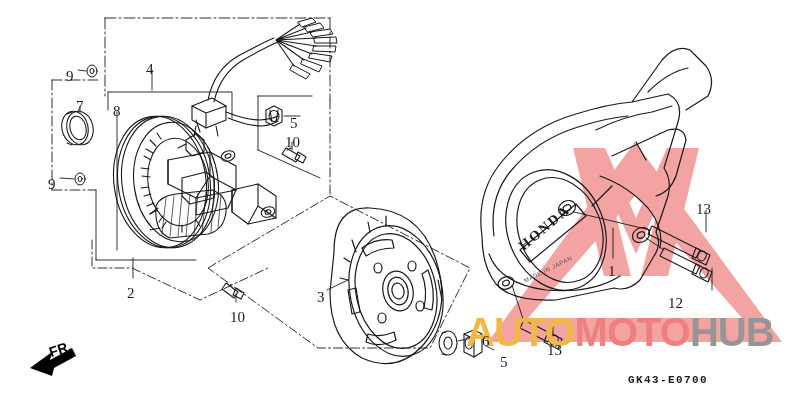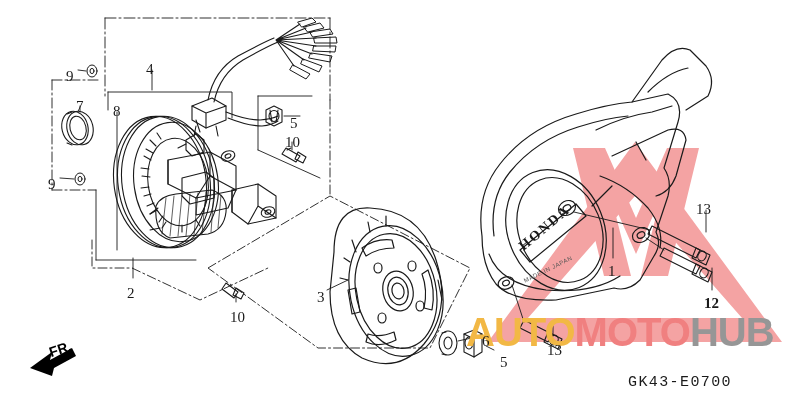--- a/index.html
+++ b/index.html
@@ -4,22 +4,22 @@
 <style>
   html,body{margin:0;padding:0;background:#ffffff;}
   body{width:800px;height:400px;overflow:hidden;font-family:"Liberation Sans",sans-serif;}
   #stage{position:relative;width:800px;height:400px;background:#fff;}
   #stage svg{position:absolute;left:0;top:0;}
   .callout{
     position:absolute;font-family:"Liberation Serif",serif;font-size:15px;
     color:#1a1a1a;font-weight:400;line-height:1;white-space:nowrap;
   }
   .partno{
-    position:absolute;font-family:"Liberation Mono",monospace;font-size:15px;
-    letter-spacing:1.4px;color:#1a1a1a;font-weight:400;white-space:nowrap;
+    position:absolute;font-family:"Liberation Mono",monospace;font-size:11px;
+    letter-spacing:1.4px;color:#1a1a1a;font-weight:700;white-space:nowrap;
   }
   .frlabel{
     position:absolute;font-family:"Liberation Sans",sans-serif;font-size:14px;
     font-weight:700;color:#000;white-space:nowrap;
     transform:rotate(-18deg);transform-origin:left bottom;
   }
   .wm-text{
     position:absolute;font-family:"Liberation Sans",sans-serif;
     font-size:40px;font-weight:700;letter-spacing:-1px;white-space:nowrap;text-align:center;
   }
@@ -304,21 +304,21 @@
       <div class="callout" style="left: 146px; top: 62px;">4</div>
       <div class="callout" style="left: 290px; top: 116px;">5</div>
       <div class="callout" style="left: 482px; top: 334px;">6</div>
       <div class="callout" style="left: 76px; top: 99px;">7</div>
       <div class="callout" style="left: 113px; top: 104px;">8</div>
       <div class="callout" style="left: 66px; top: 69px;">9</div>
       <div class="callout" style="left: 48px; top: 177px;">9</div>
       <div class="callout" style="left: 285px; top: 135px;">10</div>
       <div class="callout" style="left: 230px; top: 310px;">10</div>
       <div class="callout" style="left: 500px; top: 355px;">5</div>
-      <div class="callout" style="left: 704px; top: 296px; font-weight: bold;">12</div>
+      <div class="callout" style="left: 668px; top: 296px;">12</div>
       <div class="callout" style="left: 696px; top: 202px;">13</div>
       <div class="callout" style="left: 547px; top: 343px;">13</div>
     </div>
 
   <div class="frlabel" style="left:52px;top:344px;">FR.</div>
 
   <div class="partno" style="left:628px;top:374px;">GK43-E0700</div>
 
 </div>
 

